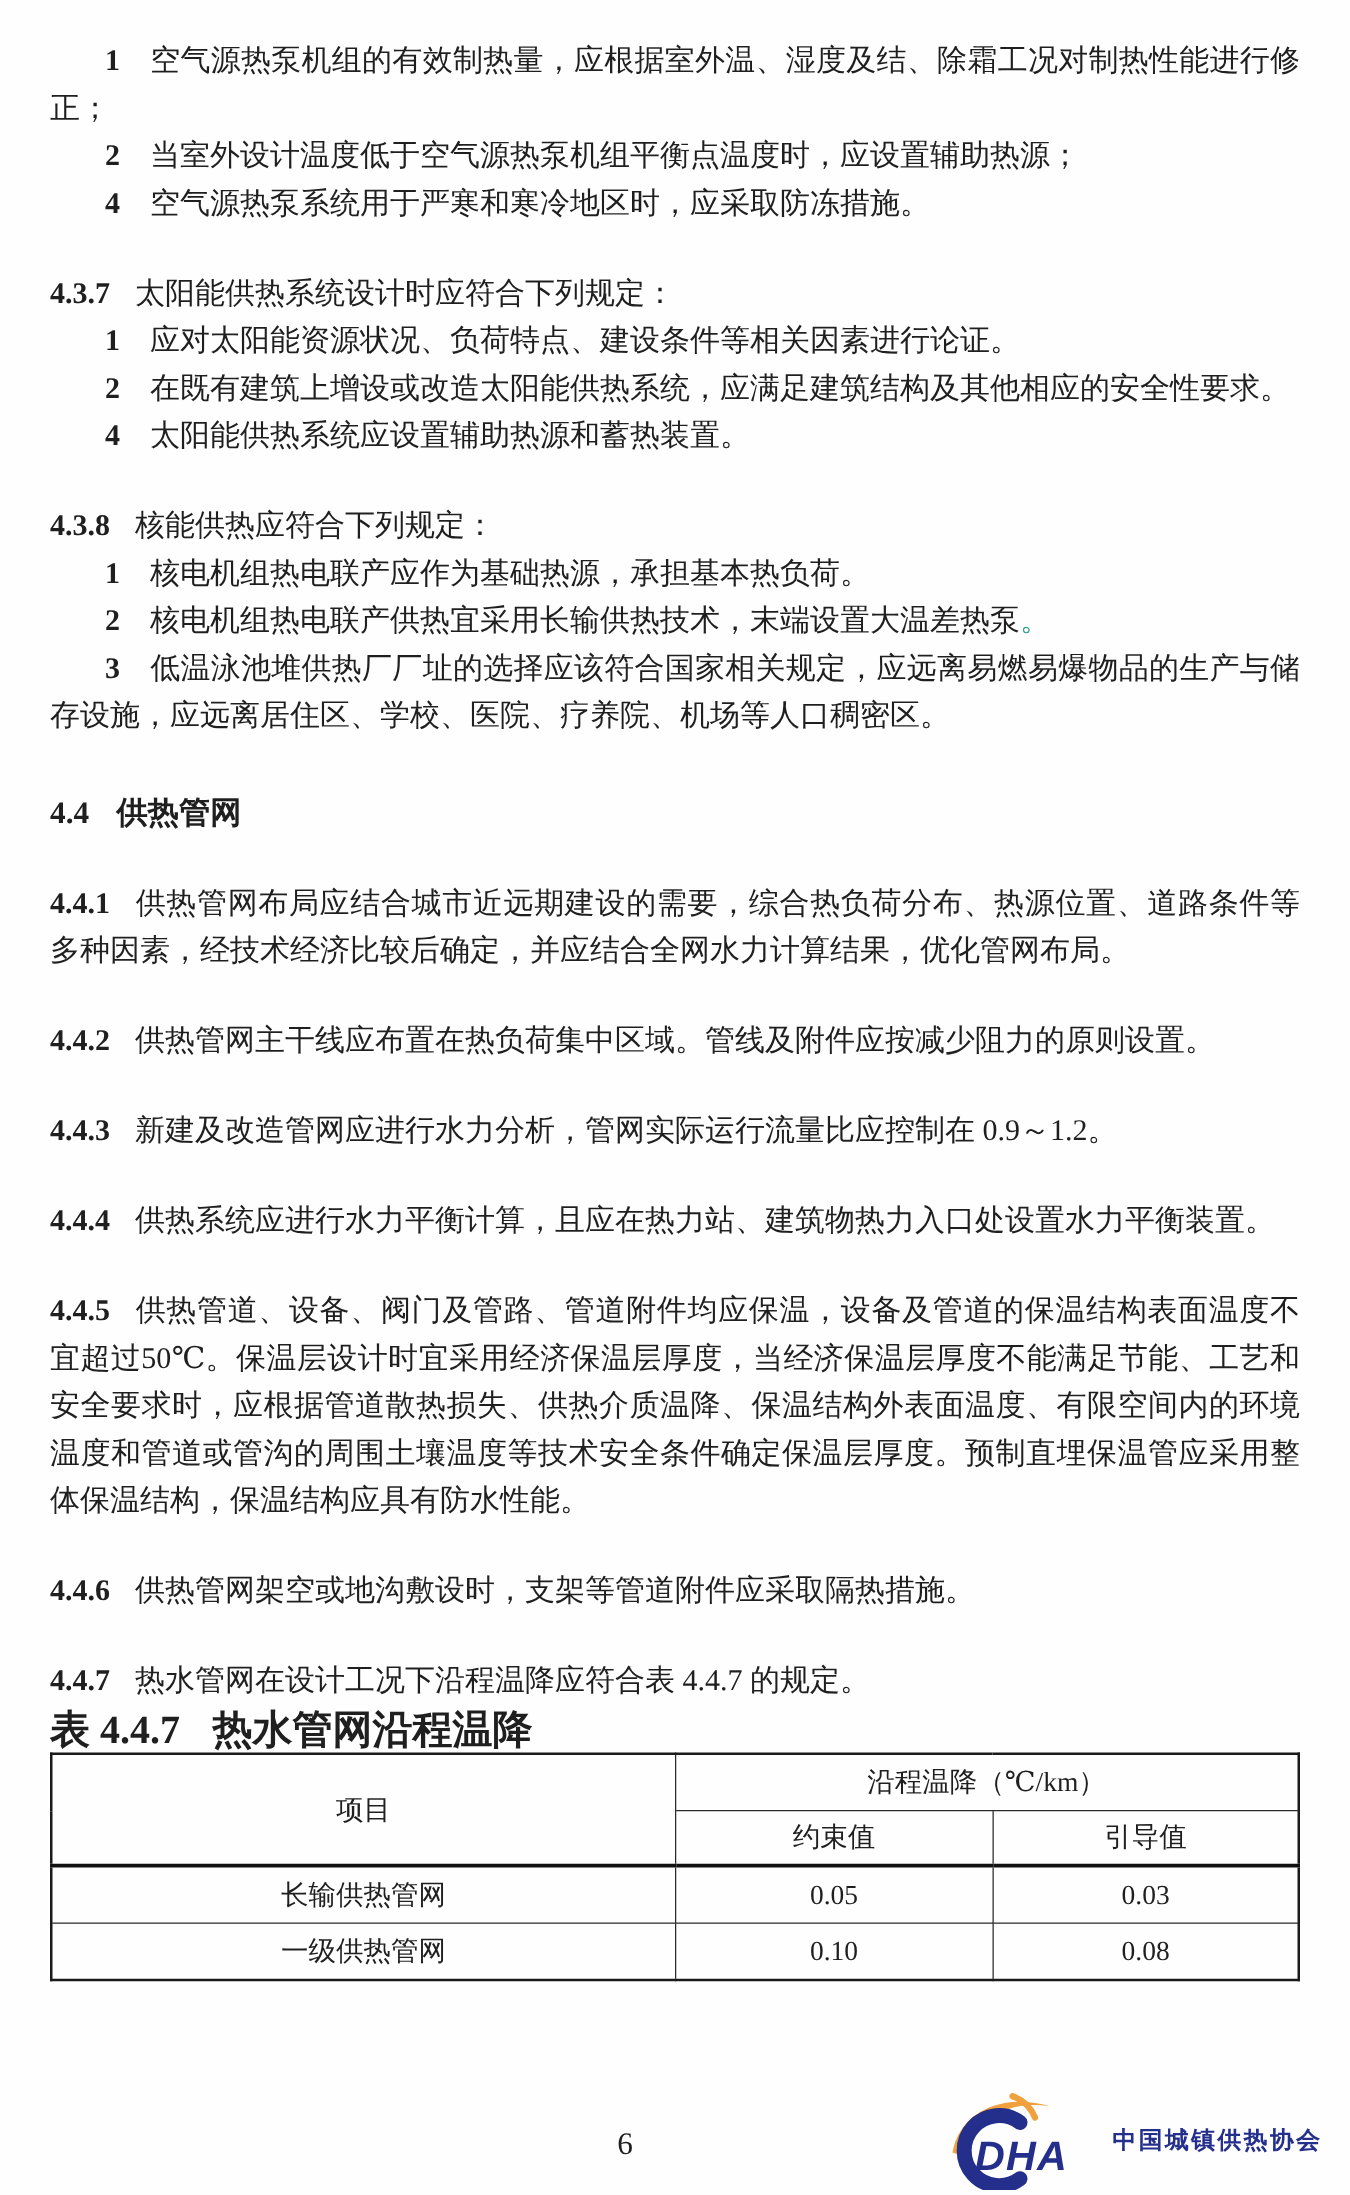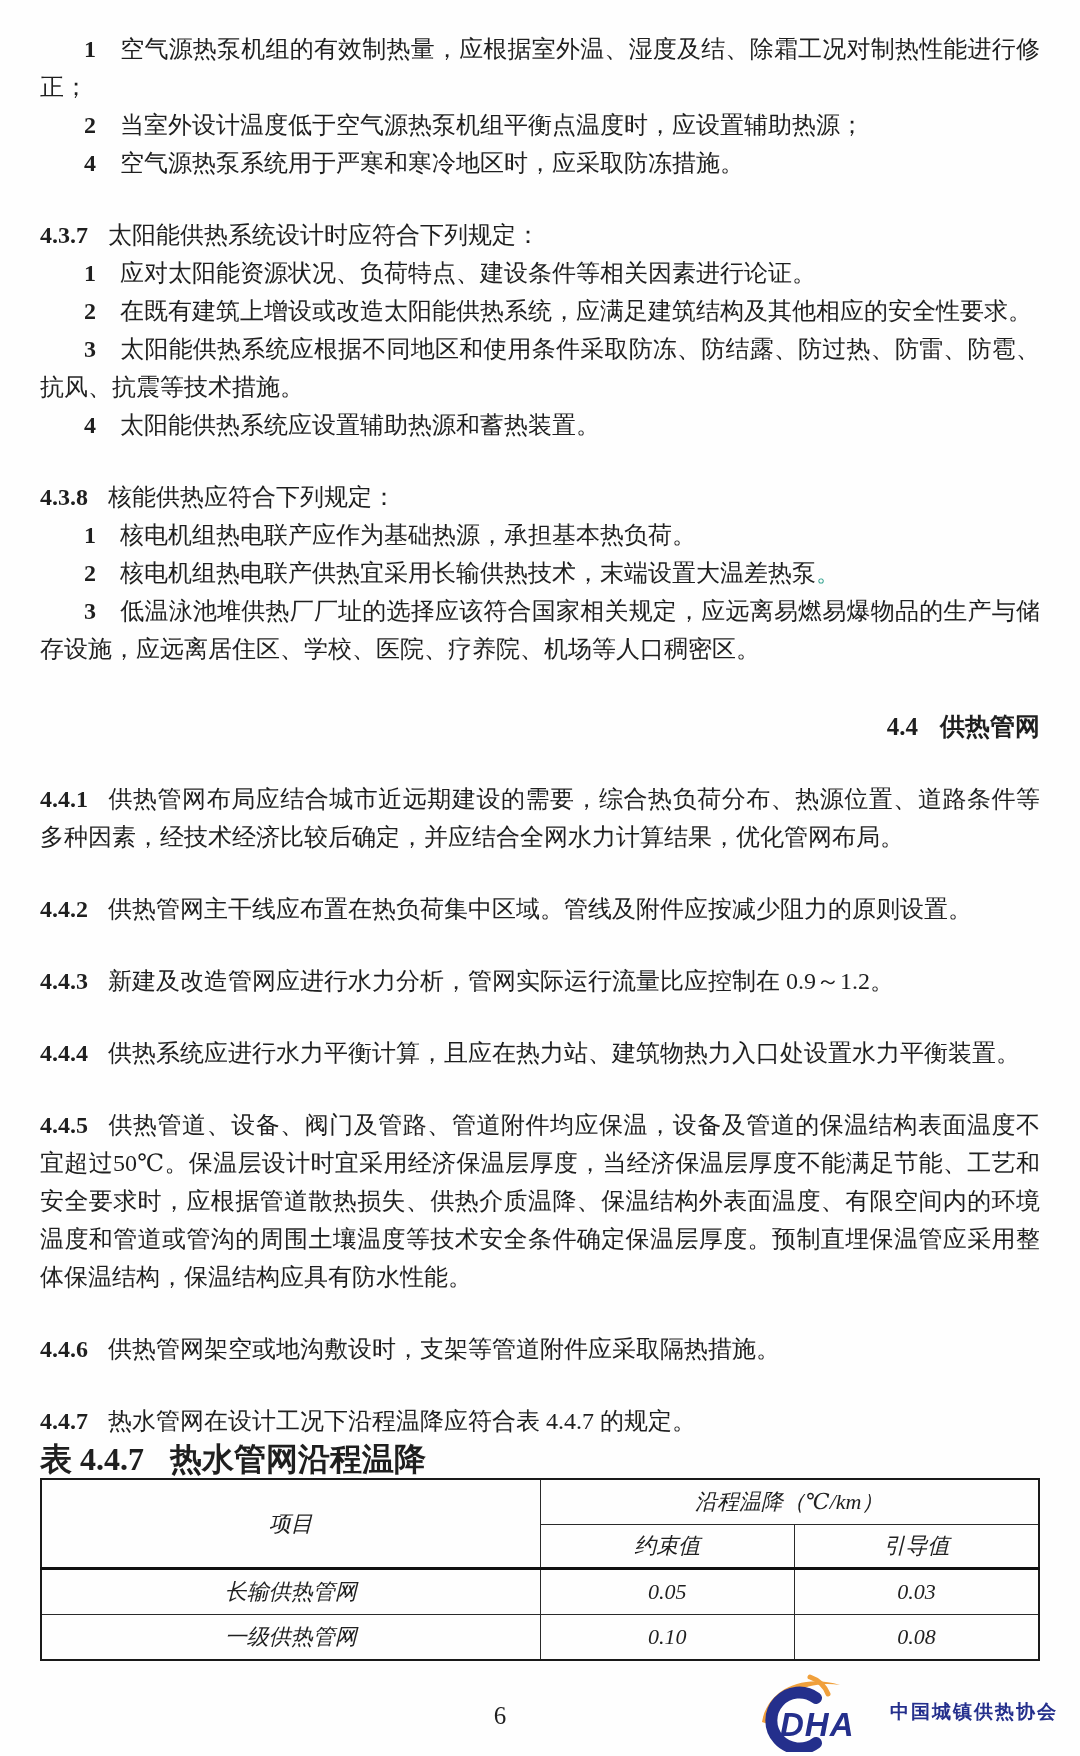--- a/index.html
+++ b/index.html
@@ -30,40 +30,39 @@
     text-align:justify;
     text-justify:inter-character;
   }
   p.item{text-indent:44px;}
   p.item .num{font-weight:bold;margin-right:24px;}
   p.clause{text-indent:0;margin-top:34px;}
   p.clause .num{font-weight:bold;margin-right:20px;}
   .tail{color:var(--green_punct);}
   .section-heading{
     margin:40px 0 34px 0;
-    text-align:right;
+    text-align:left;
     font-size:25px;
     font-weight:bold;
     line-height:38px;
   }
   .section-heading .h-num{margin-right:22px;}
   .table-caption{
     margin:20px 0 12px 0;
     text-align:center;
     font-size:32px;
     font-weight:bold;
     line-height:38px;
   }
   .table-caption .cap-num{margin-right:26px;}
   table.spec{
     width:1000px;
     border-collapse:collapse;
     border:2px solid #1a1a1a;
     font-size:22px;
-    font-style:italic;
   }
   table.spec td{
     border:1px solid #2a2a2a;
     text-align:center;
     vertical-align:middle;
     padding:0 6px;
   }
   td.h1{height:44px;}
   td.h2{height:42px;}
   td.dr{height:44px;margin-left:44px;}
@@ -102,21 +101,20 @@
 <div class="page">
   <div class="content">
 
     <p class="item"><span class="num">1</span><span class="txt">空气源热泵机组的有效制热量，应根据室外温、湿度及结、除霜工况对制热性能进行修正；</span></p>
     <p class="item"><span class="num">2</span><span class="txt">当室外设计温度低于空气源热泵机组平衡点温度时，应设置辅助热源；</span></p>
     <p class="item"><span class="num">4</span><span class="txt">空气源热泵系统用于严寒和寒冷地区时，应采取防冻措施。</span></p>
 
     <p class="clause"><span class="num">4.3.7</span><span class="txt">太阳能供热系统设计时应符合下列规定：</span></p>
     <p class="item"><span class="num">1</span><span class="txt">应对太阳能资源状况、负荷特点、建设条件等相关因素进行论证。</span></p>
     <p class="item"><span class="num">2</span><span class="txt">在既有建筑上增设或改造太阳能供热系统，应满足建筑结构及其他相应的安全性要求。</span></p>
-    <p class="item"><span class="num">3</span><span class="txt">太阳能供热系统应根据不同地区和使用条件采取防冻、防结露、防过热、防雷、防雹、抗风、抗震等技术措施。</span></p>
     <p class="item"><span class="num">4</span><span class="txt">太阳能供热系统应设置辅助热源和蓄热装置。</span></p>
 
     <p class="clause"><span class="num">4.3.8</span><span class="txt">核能供热应符合下列规定：</span></p>
     <p class="item"><span class="num">1</span><span class="txt">核电机组热电联产应作为基础热源，承担基本热负荷。</span></p>
     <p class="item"><span class="num">2</span><span class="txt">核电机组热电联产供热宜采用长输供热技术，末端设置大温差热泵</span><span class="tail">。</span></p>
     <p class="item"><span class="num">3</span><span class="txt">低温泳池堆供热厂厂址的选择应该符合国家相关规定，应远离易燃易爆物品的生产与储存设施，应远离居住区、学校、医院、疗养院、机场等人口稠密区。</span></p>
 
 
     <h2 class="section-heading"><span class="h-num">4.4</span><span class="h-title">供热管网</span></h2>
 

